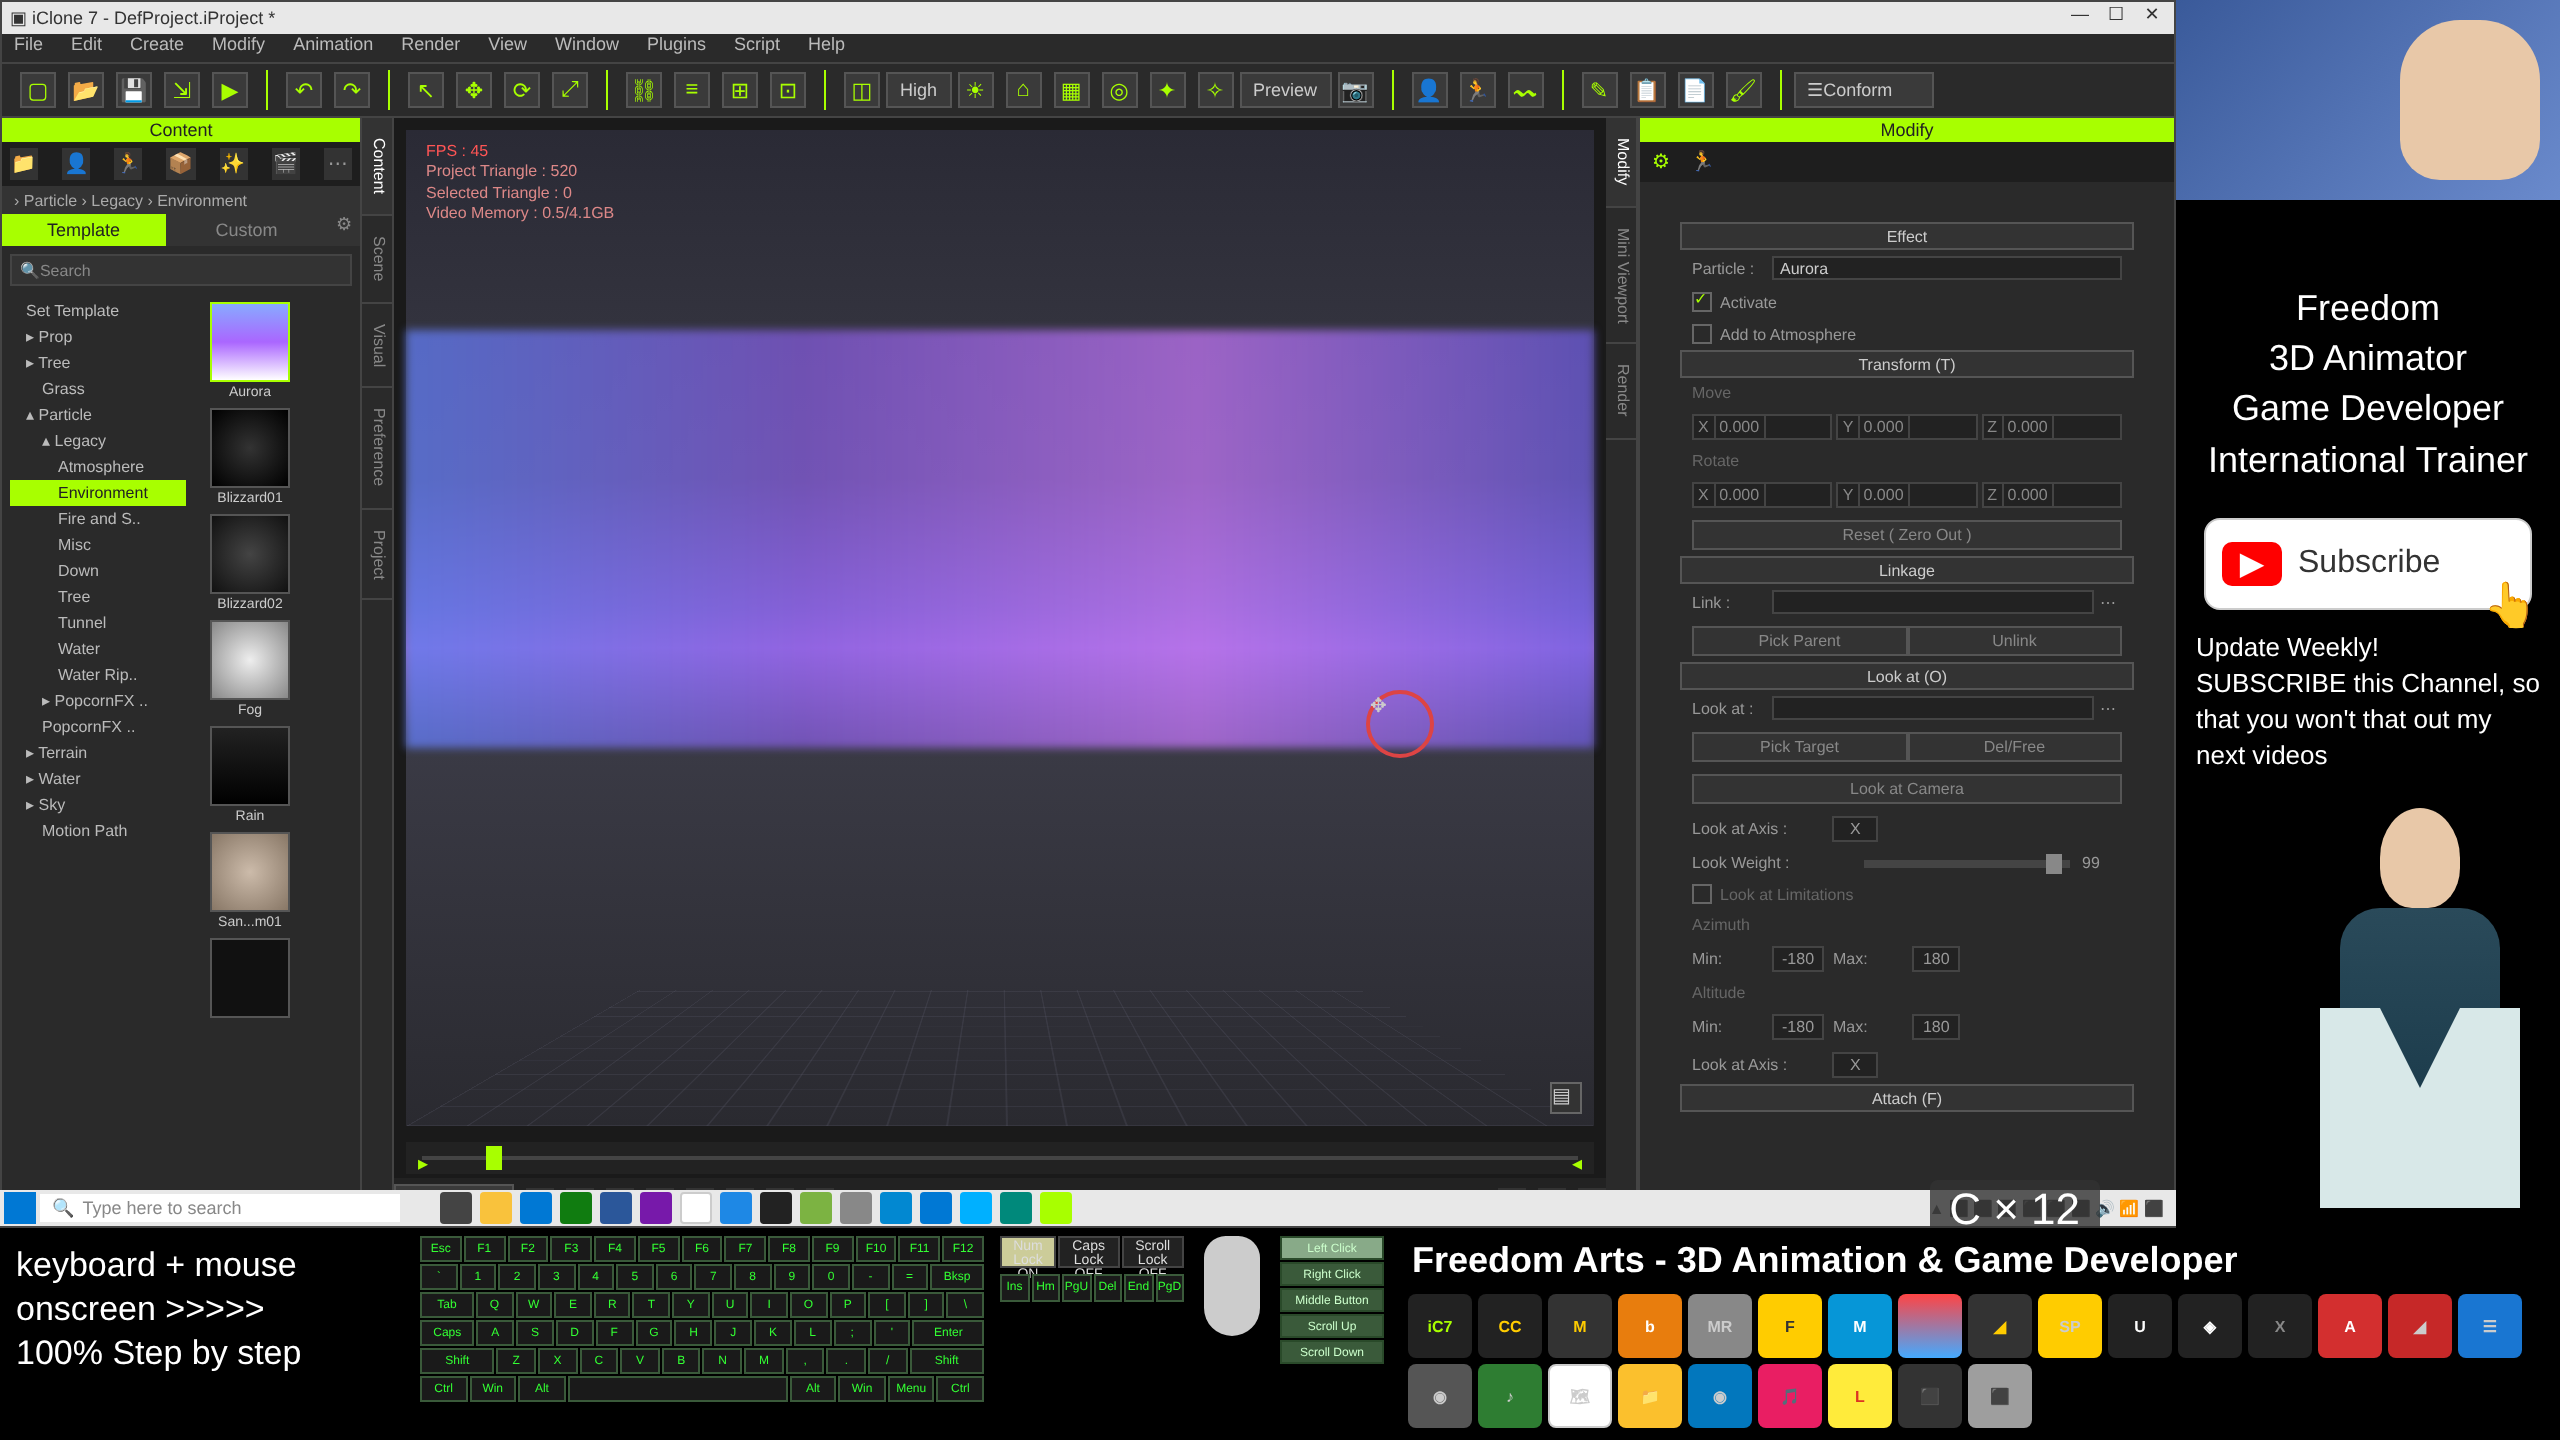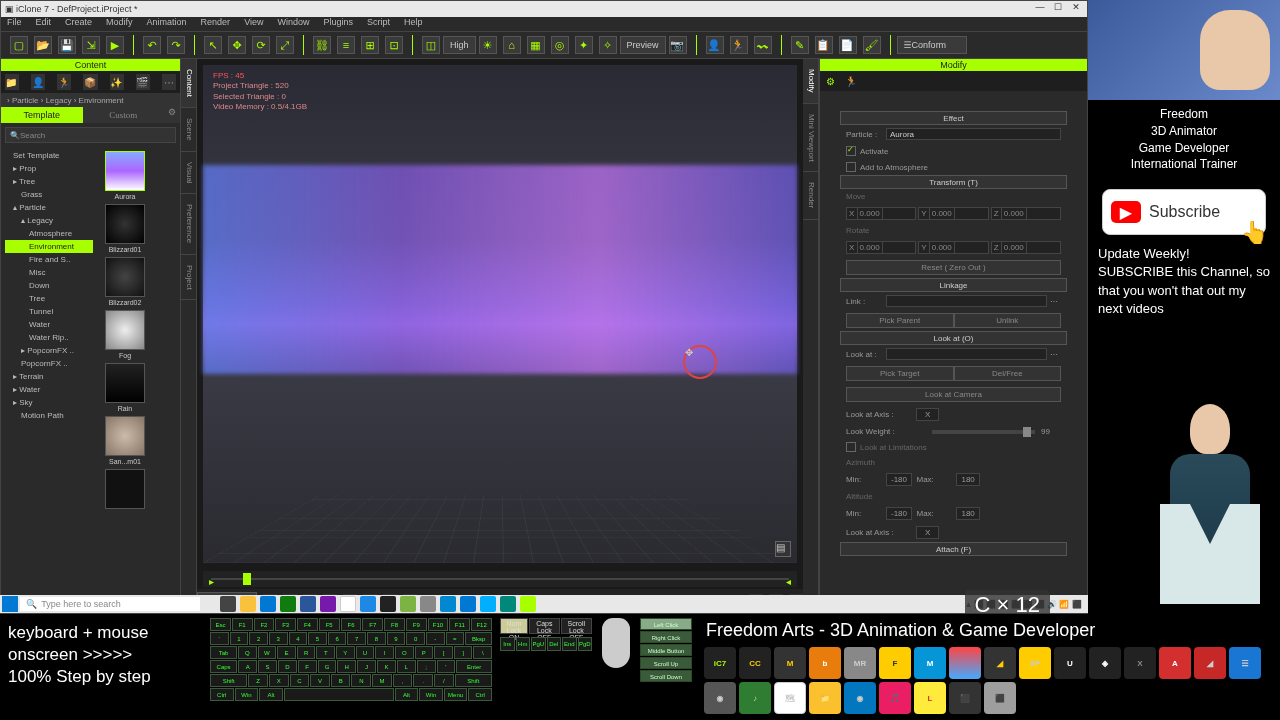--- a/index.html
+++ b/index.html
@@ -15,21 +15,21 @@
 .tb-sep{width:1px;height:20px;background:#a8ff00;margin:0 6px;}
 .tb-select{height:18px;background:#3a3a3a;border:1px solid #555;color:#ccc;font-size:9px;padding:0 6px;display:flex;align-items:center;}
 .main-body{display:flex;height:calc(100% - 58px);}
 .left-panel{width:180px;background:#2a2a2a;border-right:1px solid #444;}
 .panel-header{height:12px;background:#a8ff00;color:#222;font-size:9px;text-align:center;line-height:12px;position:relative;}
 .panel-icons{height:22px;background:#1e1e1e;display:flex;align-items:center;padding:0 4px;gap:12px;}
 .panel-icons .ico{width:16px;height:16px;background:#333;display:flex;align-items:center;justify-content:center;font-size:10px;color:#999;cursor:pointer;}
 .breadcrumb{height:14px;background:#333;font-size:8px;color:#aaa;padding:0 6px;display:flex;align-items:center;}
 .tabs{height:16px;display:flex;background:#222;font-size:9px;}
 .tab{flex:1;background:#a8ff00;color:#222;text-align:center;line-height:16px;cursor:pointer;}
-.tab.inactive{background:#333;color:#888;font-family:Liberation Serif, serif;}
+.tab.inactive{background:#333;color:#888;}
 .search-row{height:16px;background:#333;border:1px solid #444;margin:4px;display:flex;align-items:center;padding:0 4px;font-size:8px;color:#888;}
 .tree-thumbs{display:flex;height:400px;}
 .tree{width:96px;overflow:hidden;font-size:8px;color:#bbb;padding:2px 4px;}
 .tree-item{padding:2px 0 2px 8px;cursor:pointer;white-space:nowrap;}
 .tree-item.sub{padding-left:16px;}
 .tree-item.sub2{padding-left:24px;}
 .tree-item.sel{background:#a8ff00;color:#222;}
 .thumbs{flex:1;padding:4px;overflow:hidden;}
 .thumb{width:48px;margin-bottom:4px;text-align:center;font-size:7px;color:#ccc;}
 .thumb .img{width:40px;height:40px;background:#000;border:1px solid #555;margin:0 auto 2px;}
@@ -58,21 +58,21 @@
 .rp-row label{width:40px;}
 .rp-row input[type=text]{flex:1;background:#222;border:1px solid #444;color:#ccc;font-size:8px;padding:1px 3px;height:12px;}
 .rp-row .xyz{display:flex;flex:1;gap:2px;}
 .rp-row .xyz span{flex:1;background:#222;border:1px solid #444;padding:1px 2px;color:#888;}
 .rp-btn{flex:1;background:#333;border:1px solid #555;text-align:center;padding:2px;font-size:8px;color:#888;cursor:pointer;}
 .cb{width:10px;height:10px;border:1px solid #666;margin-right:4px;display:inline-block;}
 .cb.checked::after{content:'✓';color:#a8ff00;font-size:8px;position:relative;top:-2px;}
 
 .promo{position:absolute;right:0;top:0;width:192px;height:614px;background:#000;color:#fff;text-align:center;}
 .promo-img{width:100%;height:100px;background:linear-gradient(135deg,#3a5a9a,#6a8acc);position:relative;}
-.promo-txt{font-size:12px;padding:6px;line-height:1.4;}
+.promo-txt{font-size:18px;padding:6px;line-height:1.4;margin-top:36px;}
 .sub-btn{margin:10px auto;width:164px;height:46px;background:#fff;border:1px solid #ccc;border-radius:8px;display:flex;align-items:center;gap:8px;padding:0 8px;color:#333;font-size:16px;position:relative;}
 .sub-play{width:30px;height:22px;background:#f00;border-radius:5px;display:flex;align-items:center;justify-content:center;color:#fff;}
 .promo-small{font-size:13px;padding:0 10px;text-align:left;line-height:1.4;}
 .avatar{position:absolute;right:10px;bottom:0;width:120px;height:210px;}
 .avatar-head{width:40px;height:50px;background:#e8c8a8;border-radius:50% 50% 40% 40%;margin:0 auto;}
 .avatar-body{width:80px;height:110px;background:linear-gradient(#2a4a5a,#1a3a4a);margin:0 auto;border-radius:20px 20px 10px 10px;}
 .avatar-vest{position:absolute;top:50px;left:10px;right:10px;height:100px;background:#d8e8e8;clip-path:polygon(0 0,30% 0,50% 40%,70% 0,100% 0,100% 100%,0 100%);}
 
 .taskbar{position:absolute;left:0;top:595px;width:1088px;height:18px;background:#e8e8e8;display:flex;align-items:center;font-size:9px;color:#333;}
 .tb-start{width:16px;height:16px;background:#0078d4;margin:0 2px;}
@@ -87,21 +87,21 @@
 .key.wide{flex:1.5;}
 .key.xwide{flex:2;}
 .key.space{flex:5;}
 .lock-col{width:100px;padding:4px;}
 .lock-item{height:16px;background:#222;border:1px solid #444;font-size:7px;color:#ddd;text-align:center;margin-bottom:1px;padding:1px;}
 .mouse-disp{width:40px;padding:4px;}
 .mouse-body{width:28px;height:50px;background:#ccc;border-radius:14px 14px 18px 18px;margin:0 auto;}
 .mouse-btns{width:60px;padding:4px;}
 .mouse-btn{height:12px;background:#3a5a3a;border:1px solid #2a4a2a;font-size:6px;color:#cfc;text-align:center;margin-bottom:1px;line-height:12px;}
 .bottom-right{flex:1;position:relative;}
-.fa-title{color:#fff;font-size:18px;text-shadow:1px 1px 2px #000;padding:6px 10px;}
+.fa-title{color:#fff;font-size:18px;text-shadow:1px 1px 2px #000;padding:6px 10px;font-weight:bold;}
 .app-icons{display:flex;flex-wrap:wrap;gap:3px;padding:0 8px;}
 .app-ico{width:32px;height:32px;border-radius:4px;display:flex;align-items:center;justify-content:center;font-size:8px;font-weight:bold;}
 </style>
 </head>
 <body>
 
 <div class="app">
   <div class="titlebar">
     <span>▣</span>&nbsp;
     <span>iClone 7 - DefProject.iProject *</span>

